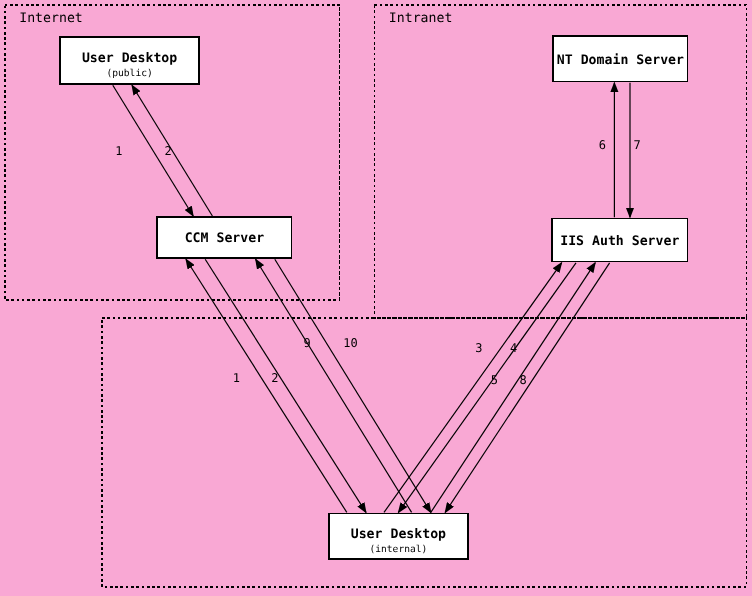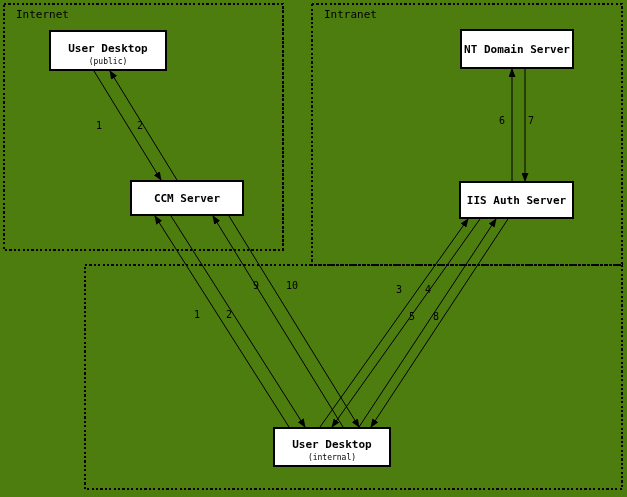--- a/index.html
+++ b/index.html
@@ -4,21 +4,21 @@
 <style>
   html, body {
     margin: 0;
     padding: 0;
     background: #ffffff;
   }
   #canvas-root {
     position: relative;
     width: 627px;
     height: 497px;
-    background: #4d7c0f;
+    background: #f9a8d4;
     font-family: "DejaVu Sans Mono", "Liberation Mono", monospace;
     overflow: hidden;
   }
   #diagram-svg {
     position: absolute;
     left: 0;
     top: 0;
     width: 627px;
     height: 497px;
   }

